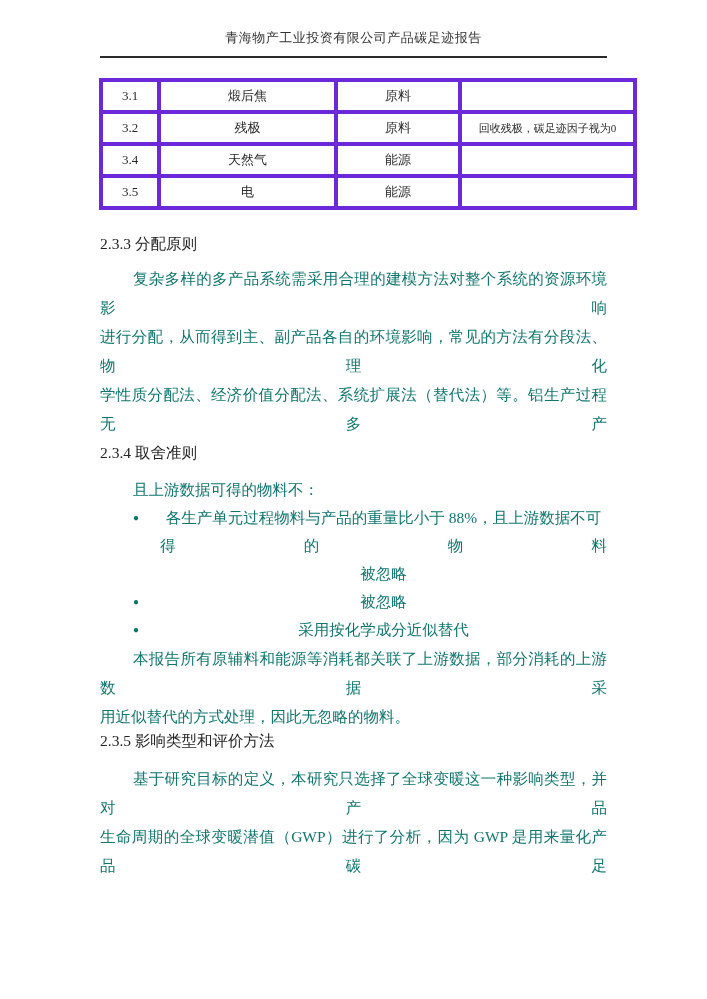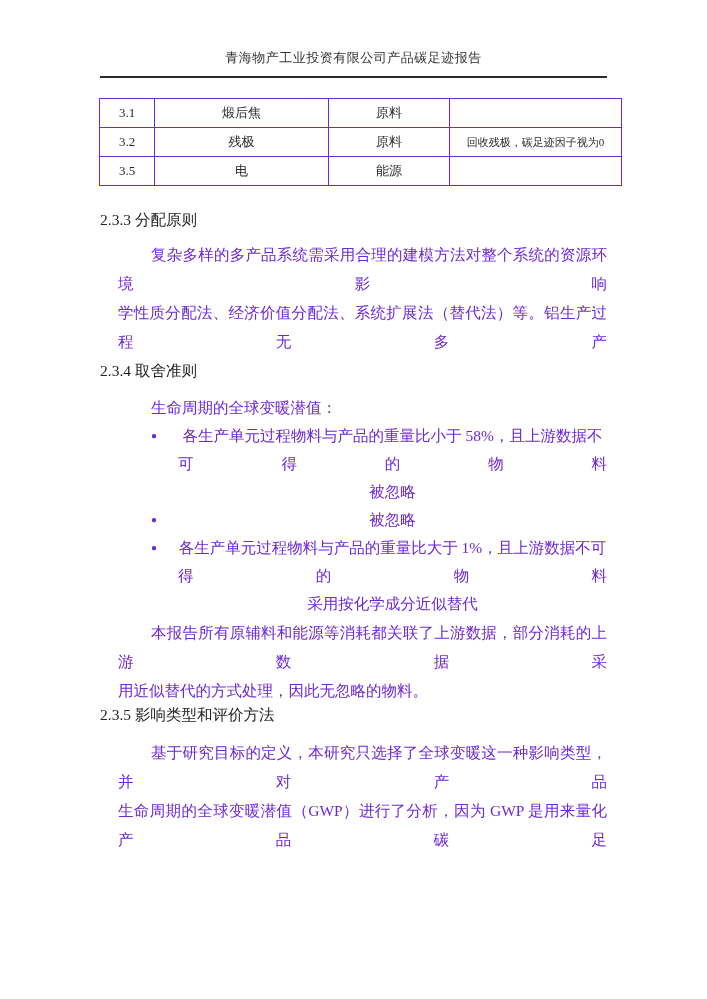--- a/index.html
+++ b/index.html
@@ -1,21 +1,21 @@
 <!DOCTYPE html>
 <html><head>
 <meta charset="utf-8">
 <style>
   html, body { margin: 0; padding: 0; background: #ffffff; }
   .page {
     position: relative;
     width: 707px;
     height: 999px;
     box-sizing: border-box;
-    padding: 48px 100px 0 100px;
+    padding: 28px 100px 0 100px;
     background: #ffffff;
     font-family: "Liberation Serif", "DejaVu Serif", serif;
     color: #222222;
     overflow: hidden;
   }
   .doc-header {
     border-bottom: 2px solid #2b2b2b;
     padding-bottom: 8px;
   }
   .doc-title {
@@ -28,21 +28,21 @@
   table.materials {
     border-collapse: collapse;
     table-layout: fixed;
     width: 510px;
     margin-left: -1px;
     margin-top: 20px;
     font-size: 13px;
     color: #2b2b2b;
   }
   table.materials td {
-    border: 1px solid #6d28d9;
+    border: 4px solid #6d28d9;
     height: 28px;
     text-align: center;
     padding: 0 2px;
     overflow: hidden;
     white-space: nowrap;
   }
   td.c-no   { width: 50px; }
   td.c-name { width: 169px; }
   td.c-type { width: 116px; }
   td.c-note { width: 167px; text-align: left; padding-left: 5px; font-size: 11px; }
@@ -50,23 +50,22 @@
     font-size: 15.5px;
     line-height: 20px;
     margin-top: 24px;
     color: #242424;
   }
   .heading.h234 { margin-top: 5px; }
   .heading.h235 { margin-top: 0; }
   .line {
     font-size: 15.5px;
     line-height: 29px;
-    color: #6d28d9;
+    color: #0f766e;
     white-space: nowrap;
-    margin-left: 18px;
   }
   .j { text-align: justify; text-align-last: justify; white-space: normal; }
   .indent { text-indent: 33px; }
   .para-a { margin-top: 10px; }
   .intro  { margin-top: 12px; }
   .bullets .line { line-height: 28px; text-align: center; }
   .bullet-first { position: relative; padding-left: 60px; }
   .bullet-first .dot {
     position: absolute;
     left: 33px;
@@ -94,50 +93,57 @@
         <td class="c-type">原料</td>
         <td class="c-note"></td>
       </tr>
       <tr>
         <td class="c-no">3.2</td>
         <td class="c-name">残极</td>
         <td class="c-type">原料</td>
         <td class="c-note">回收残极，碳足迹因子视为0</td>
       </tr>
       <tr>
+        <td class="c-no">3.4</td>
+        <td class="c-name">天然气</td>
+        <td class="c-type">能源</td>
+        <td class="c-note"></td>
+      </tr>
+      <tr>
         <td class="c-no">3.5</td>
         <td class="c-name">电</td>
         <td class="c-type">能源</td>
         <td class="c-note"></td>
       </tr>
     </tbody>
   </table>
 
   <div class="heading h233">2.3.3 分配原则</div>
 
   <div class="para-a">
     <div class="line j indent">复杂多样的多产品系统需采用合理的建模方法对整个系统的资源环境影响</div>
+    <div class="line j">进行分配，从而得到主、副产品各自的环境影响，常见的方法有分段法、物理化</div>
     <div class="line j">学性质分配法、经济价值分配法、系统扩展法（替代法）等。铝生产过程无多产</div>
   </div>
 
   <div class="heading h234">2.3.4 取舍准则</div>
 
-  <div class="line intro indent">生命周期的全球变暖潜值：</div>
+  <div class="line intro indent">且上游数据可得的物料不：</div>
 
   <div class="bullets">
     <div class="line j bullet-first">
-      <span class="dot">●</span><span>各生产单元过程物料与产品的重量比小于 58%，且上游数据不可得的物料</span>
+      <span class="dot">●</span><span>各生产单元过程物料与产品的重量比小于 88%，且上游数据不可得的物料</span>
     </div>
     <div class="line bullet-cont">被忽略</div>
     <div class="line j bullet-first">
       <span class="dot">●</span>
     </div>
     <div class="line bullet-cont">被忽略</div>
     <div class="line j bullet-first">
-      <span class="dot">●</span><span>各生产单元过程物料与产品的重量比大于 1%，且上游数据不可得的物料</span>
+      <span class="dot">●</span>
     </div>
     <div class="line bullet-cont">采用按化学成分近似替代</div>
   </div>
 
   <div class="closing">
     <div class="line j indent">本报告所有原辅料和能源等消耗都关联了上游数据，部分消耗的上游数据采</div>
     <div class="line">用近似替代的方式处理，因此无忽略的物料。</div>
   </div>
 
   <div class="heading h235">2.3.5 影响类型和评价方法</div>

